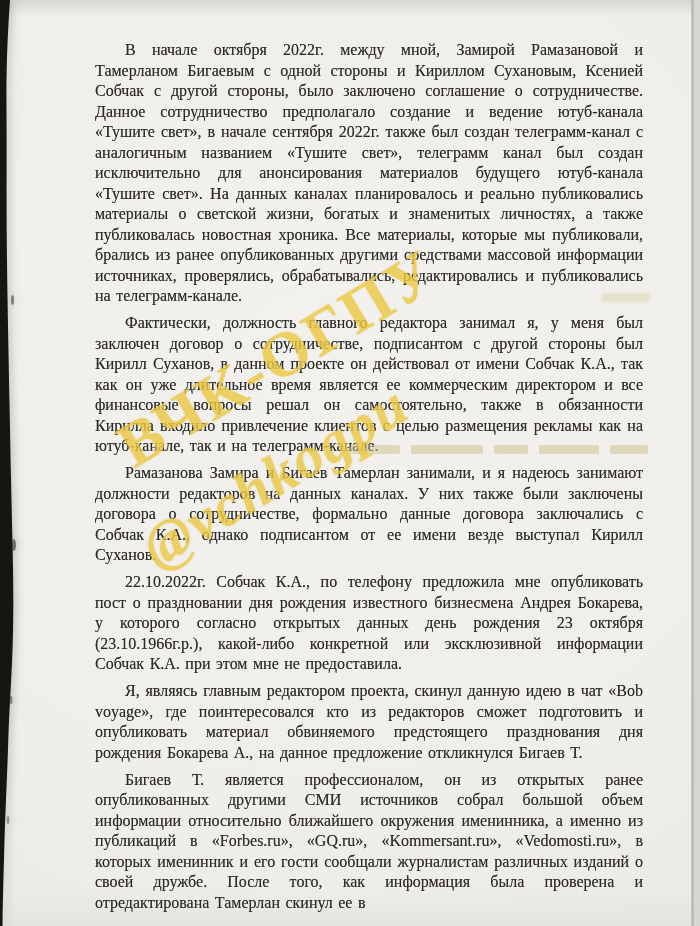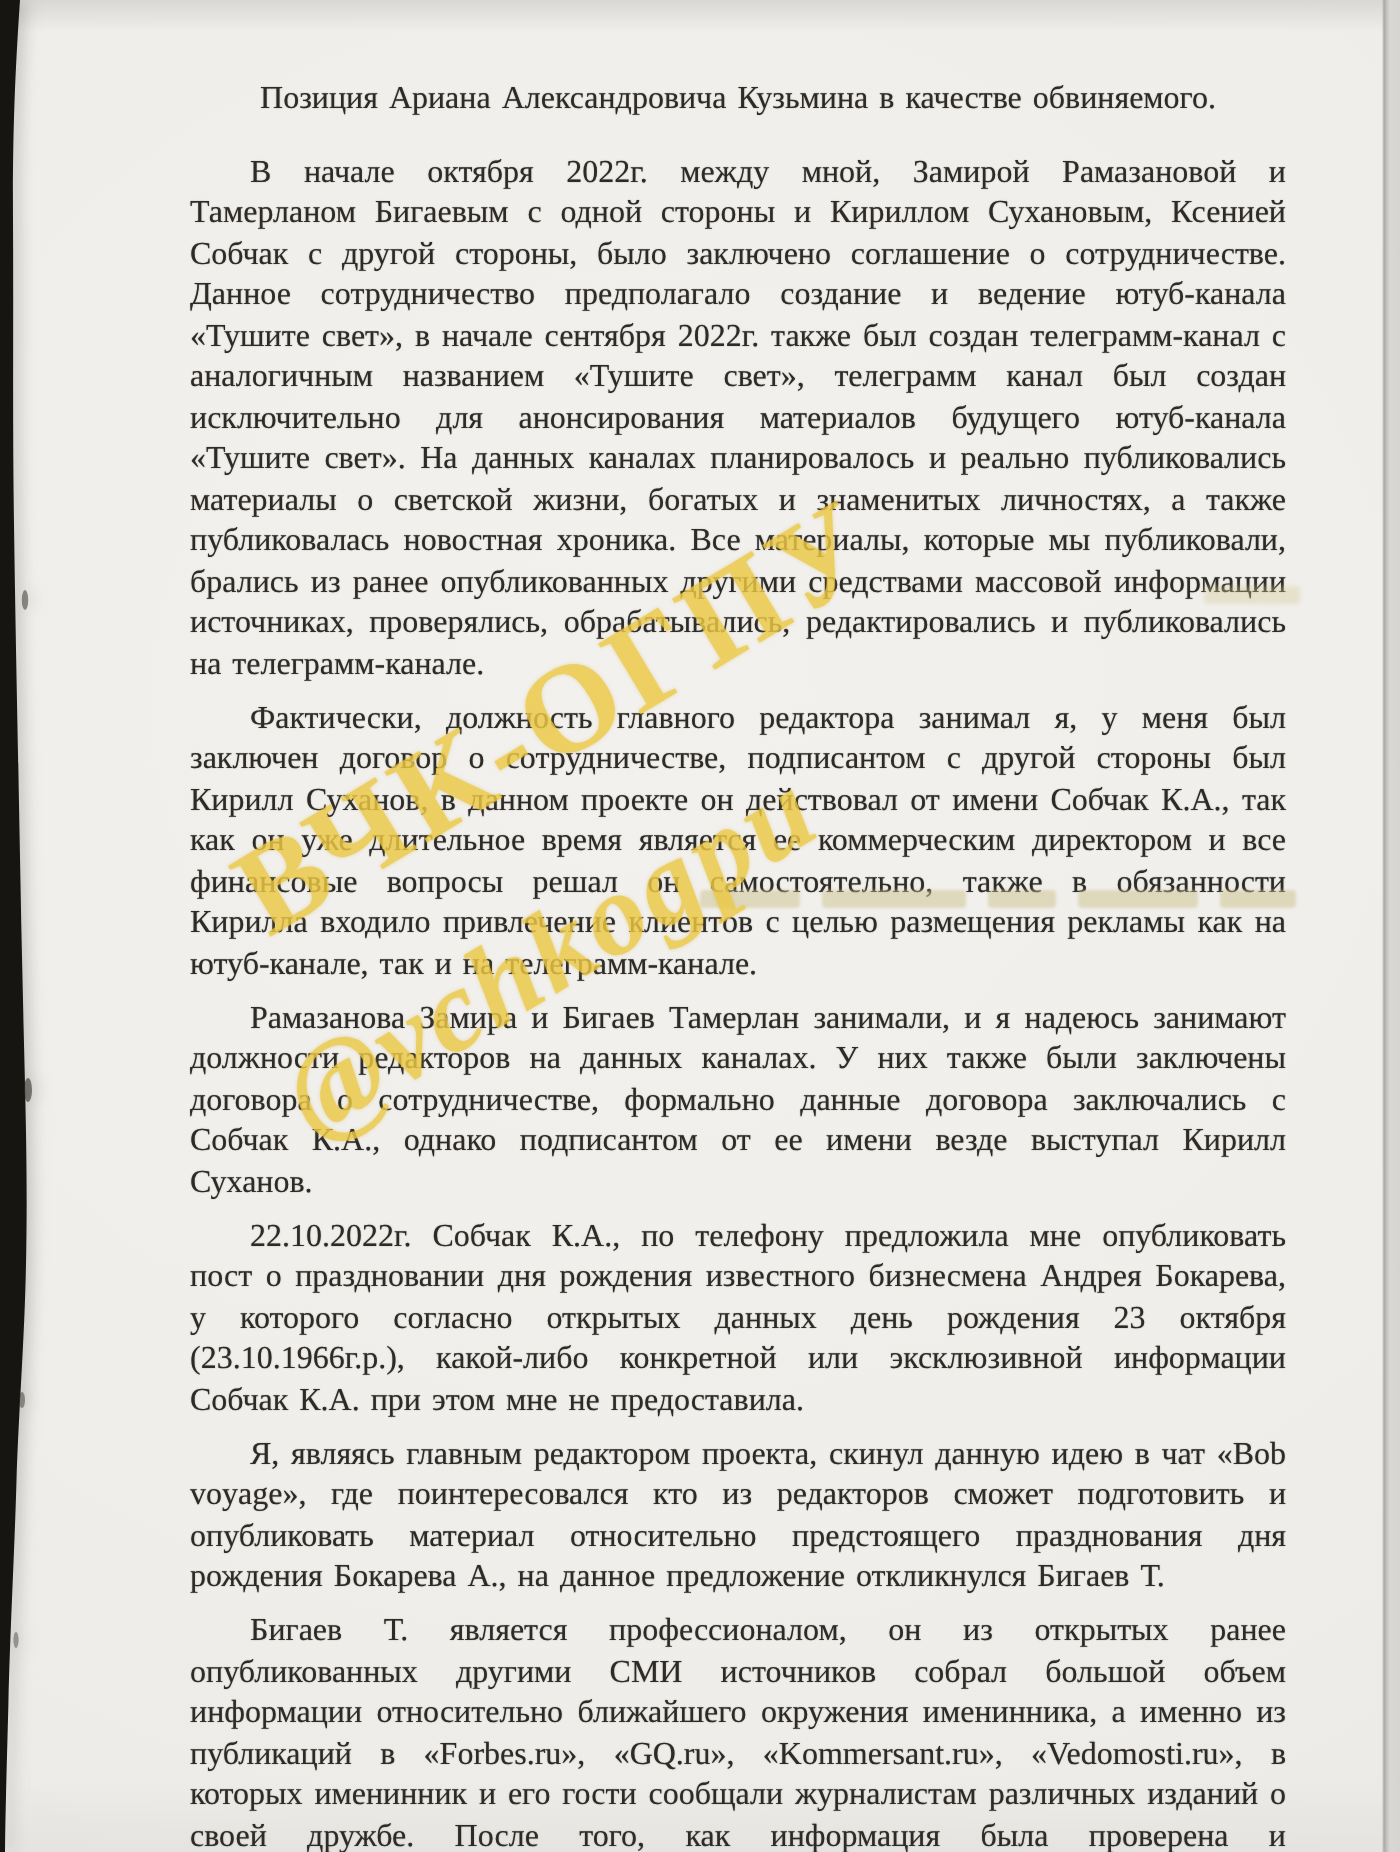--- a/index.html
+++ b/index.html
@@ -121,26 +121,25 @@
              C7,782 5.2,812 4.2,852
              C3.4,882 2.8,902 2.5,926
              L0,926 Z" fill="#171511"></path>
     <ellipse cx="12.5" cy="300" rx="1.6" ry="5" fill="#3a3832" opacity="0.55"></ellipse>
     <ellipse cx="14" cy="545" rx="2" ry="6" fill="#32302b" opacity="0.6"></ellipse>
     <ellipse cx="11" cy="700" rx="1.5" ry="4" fill="#3a3832" opacity="0.5"></ellipse>
     <ellipse cx="8" cy="820" rx="1.3" ry="4" fill="#403e38" opacity="0.45"></ellipse>
   </svg>
 
   <div class="content">
-    <p class="title">Позиция Ариана Александровича Кузьмина в качестве обвиняемого.</p>
     <p class="para">В начале октября 2022г. между мной, Замирой Рамазановой и Тамерланом Бигаевым с одной стороны и Кириллом Сухановым, Ксенией Собчак с другой стороны, было заключено соглашение о сотрудничестве. Данное сотрудничество предполагало создание и ведение ютуб-канала «Тушите свет», в начале сентября 2022г. также был создан телеграмм-канал с аналогичным названием «Тушите свет», телеграмм канал был создан исключительно для анонсирования материалов будущего ютуб-канала «Тушите свет». На данных каналах планировалось и реально публиковались материалы о светской жизни, богатых и знаменитых личностях, а также публиковалась новостная хроника. Все материалы, которые мы публиковали, брались из ранее опубликованных другими средствами массовой информации источниках, проверялись, обрабатывались, редактировались и публиковались на телеграмм-канале.</p>
     <p class="para">Фактически, должность главного редактора занимал я, у меня был заключен договор о сотрудничестве, подписантом с другой стороны был Кирилл Суханов, в данном проекте он действовал от имени Собчак К.А., так как он уже длительное время является ее коммерческим директором и все финансовые вопросы решал он самостоятельно, также в обязанности Кирилла входило привлечение клиентов с целью размещения рекламы как на ютуб-канале, так и на телеграмм-канале.</p>
     <p class="para">Рамазанова Замира и Бигаев Тамерлан занимали, и я надеюсь занимают должности редакторов на данных каналах. У них также были заключены договора о сотрудничестве, формально данные договора заключались с Собчак К.А., однако подписантом от ее имени везде выступал Кирилл Суханов.</p>
     <p class="para">22.10.2022г. Собчак К.А., по телефону предложила мне опубликовать пост о праздновании дня рождения известного бизнесмена Андрея Бокарева, у которого согласно открытых данных день рождения 23 октября (23.10.1966г.р.), какой-либо конкретной или эксклюзивной информации Собчак К.А. при этом мне не предоставила.</p>
-    <p class="para">Я, являясь главным редактором проекта, скинул данную идею в чат «Bob voyage», где поинтересовался кто из редакторов сможет подготовить и опубликовать материал относительно предстоящего празднования дня рождения Бокарева А., на данное предложение откликнулся Бигаев Т.</p>
+    <p class="para">Я, являясь главным редактором проекта, скинул данную идею в чат «Bob voyage», где поинтересовался кто из редакторов сможет подготовить и опубликовать материал обвиняемого предстоящего празднования дня рождения Бокарева А., на данное предложение откликнулся Бигаев Т.</p>
     <p class="para">Бигаев Т. является профессионалом, он из открытых ранее опубликованных другими СМИ источников собрал большой объем информации относительно ближайшего окружения именинника, а именно из публикаций в «Forbes.ru», «GQ.ru», «Kommersant.ru», «Vedomosti.ru», в которых именинник и его гости сообщали журналистам различных изданий о своей дружбе. После того, как информация была проверена и отредактирована Тамерлан скинул ее в</p>
   </div>
 
   <div class="bleed-dot"></div>
   <div class="bleed-row">
     <i></i>
       <i></i>
       <i></i>
       <i></i>
       <i></i>

